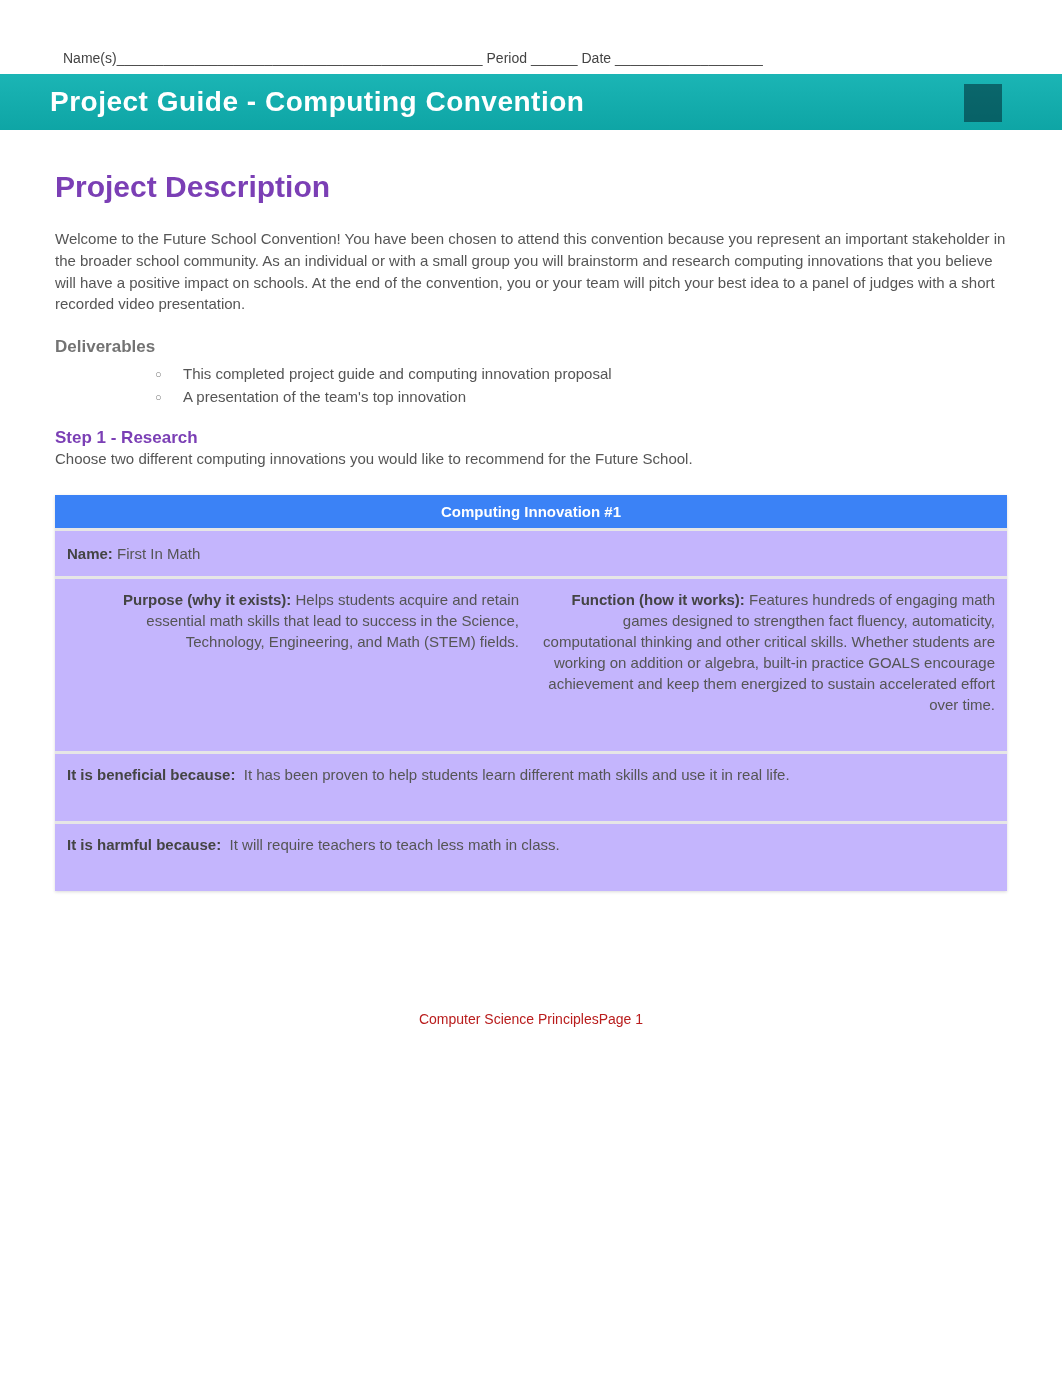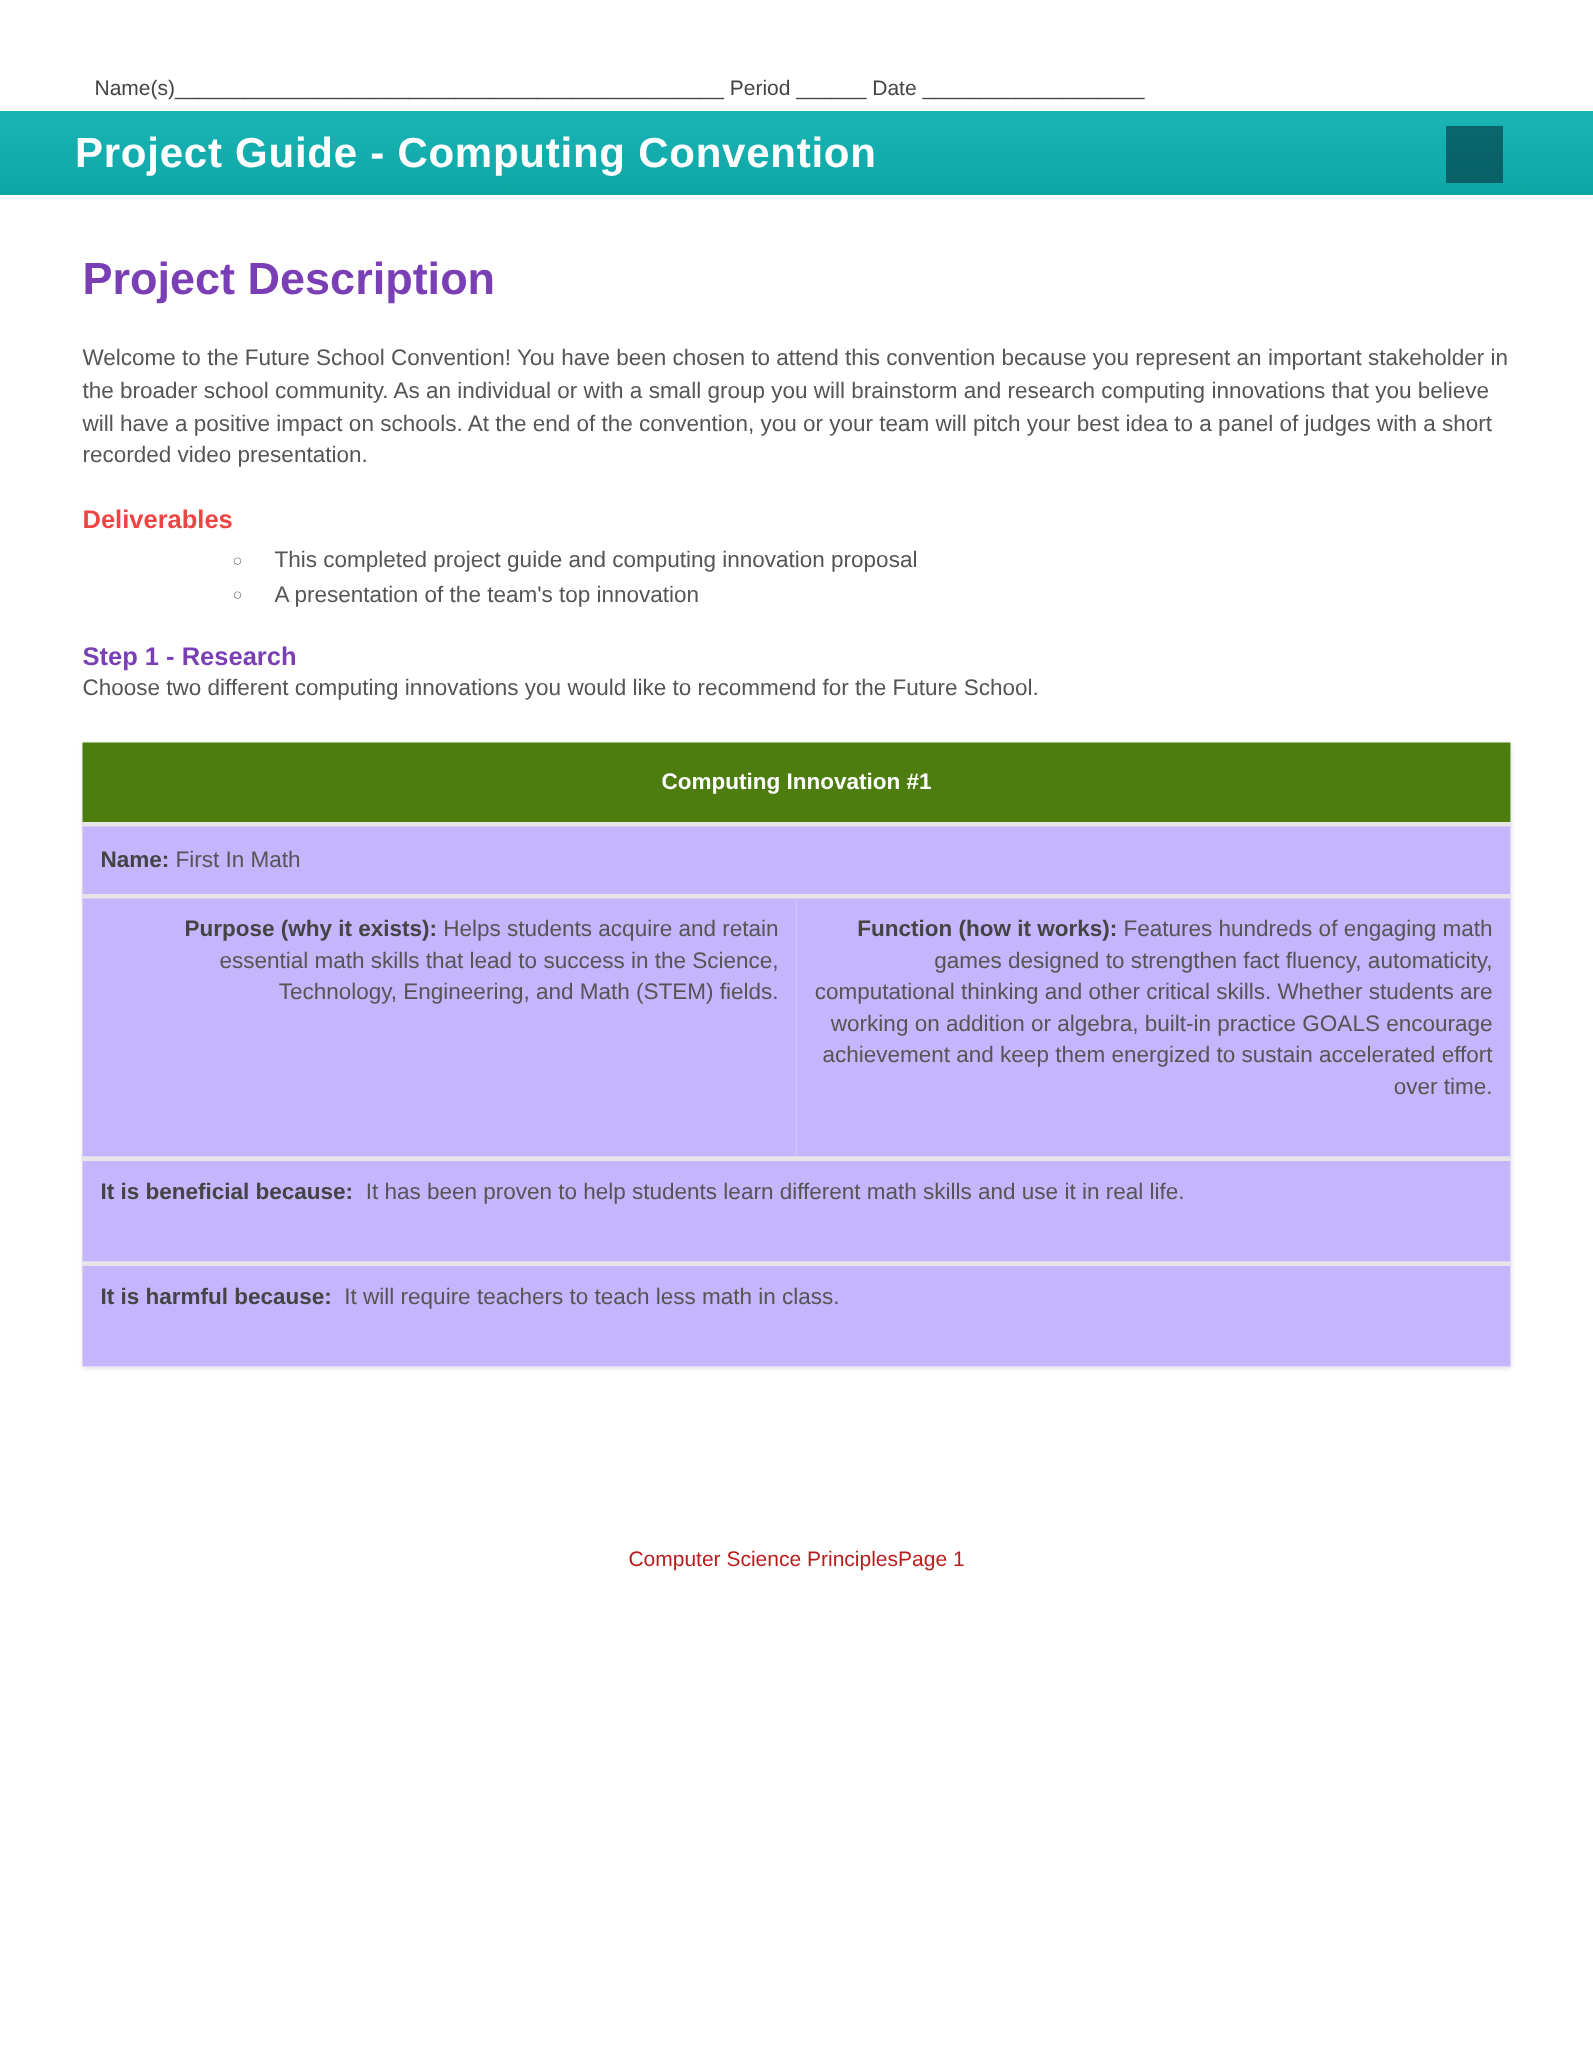--- a/index.html
+++ b/index.html
@@ -47,21 +47,21 @@
     font-weight: bold;
     margin-bottom: 24px;
   }
   p.body-text {
     color: #555;
     font-size: 15px;
     line-height: 1.45;
     margin-bottom: 22px;
   }
   h3.deliverables {
-    color: #ef4444;
+    color: #737373;
     font-family: "Trebuchet MS", "Segoe UI", sans-serif;
     font-size: 17px;
     font-weight: bold;
     margin-bottom: 6px;
   }
   ul.circ {
     list-style: none;
     margin-left: 100px;
     margin-bottom: 20px;
   }
@@ -92,26 +92,26 @@
     font-size: 15px;
     margin-bottom: 28px;
   }
   .tbl {
     width: 100%;
     border-collapse: separate;
     border-spacing: 0;
     box-shadow: 0 1px 3px rgba(0,0,0,0.15);
   }
   .tbl-hdr {
-    background: #4d7c0f;
+    background: #3b82f6;
     color: #fff;
     font-size: 15px;
     font-weight: bold;
     text-align: center;
-    padding: 18px;
+    padding: 8px;
   }
   .cell {
     background: #c4b5fd;
     border-top: 3px solid #e6e6e6;
     padding: 10px 12px 36px 12px;
     font-size: 15px;
     color: #555;
     vertical-align: top;
     line-height: 1.4;
   }

